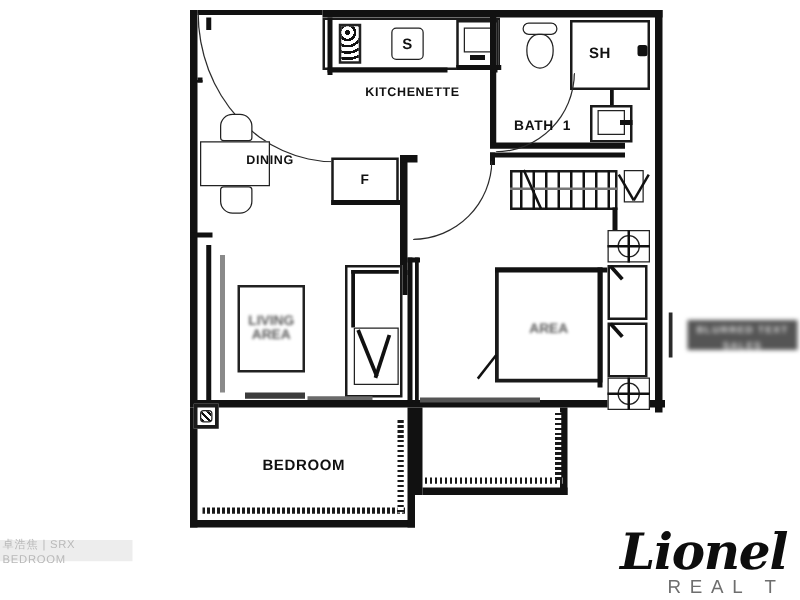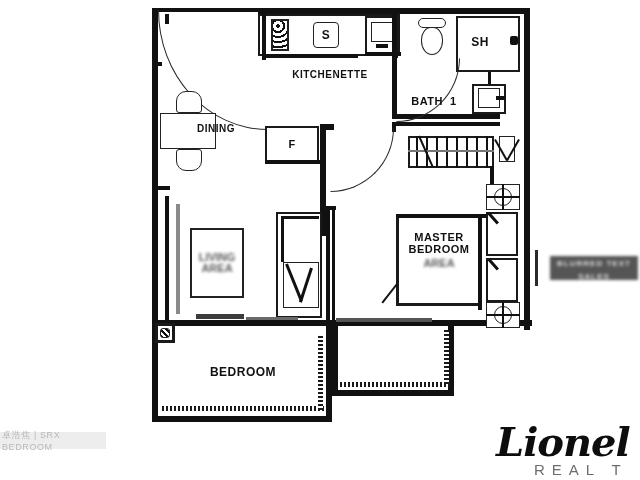--- a/index.html
+++ b/index.html
@@ -146,22 +146,20 @@
 
   <div class="arc" style="left:330px;top:128px;width:62px;height:62px;
        border-color:transparent;border-right-color:#2a2a2a;border-bottom-color:#2a2a2a;
        border-radius:0 0 100% 0;"></div>
 
   <div class="box" style="left:396px;top:214px;width:86px;height:92px;border-width:3px;"></div>
   <div class="w" style="left:396px;top:214px;width:90px;height:4px;"></div>
   <div class="w" style="left:478px;top:214px;width:4px;height:96px;"></div>
   <div class="w" style="left:396px;top:284px;width:2px;height:24px;transform:rotate(38deg);transform-origin:top;"></div>
 
-  <div class="lbl" style="left:396px;top:232px;width:86px;font-size:11px;">MASTER
-BEDROOM</div>
   <div class="blur" style="left:396px;top:258px;width:86px;font-size:11px;">AREA</div>
 
   <div class="box" style="left:486px;top:212px;width:32px;height:44px;"></div>
   <div class="box" style="left:486px;top:258px;width:32px;height:44px;"></div>
   <div class="w" style="left:487px;top:213px;width:3px;height:14px;transform:rotate(-42deg);transform-origin:top;"></div>
   <div class="w" style="left:487px;top:259px;width:3px;height:14px;transform:rotate(-42deg);transform-origin:top;"></div>
 
   <div class="thin" style="left:486px;top:184px;width:34px;height:26px;"></div>
   <div class="thin" style="left:494px;top:188px;width:18px;height:18px;border-radius:50%;"></div>
   <div class="w" style="left:486px;top:196px;width:34px;height:2px;"></div>

